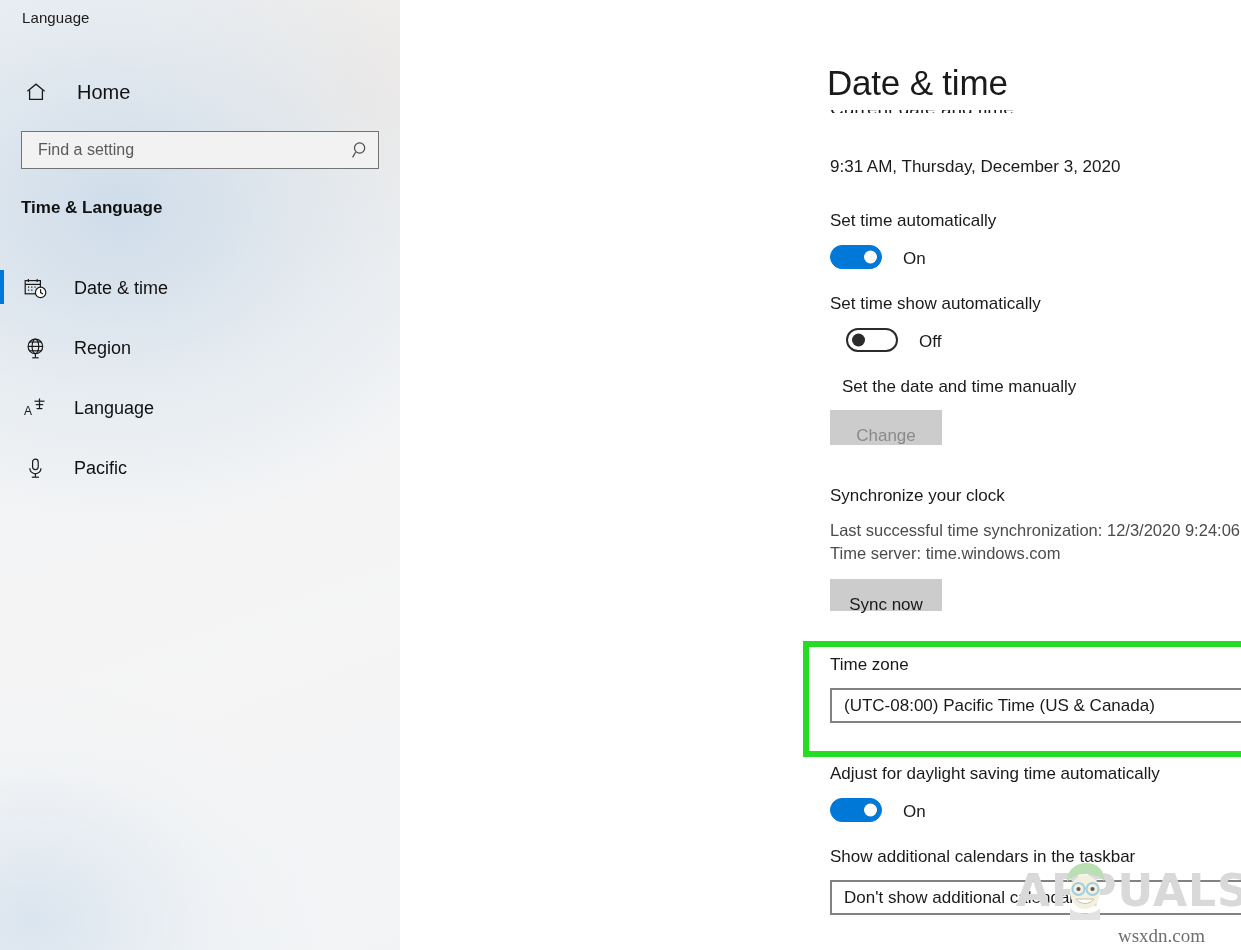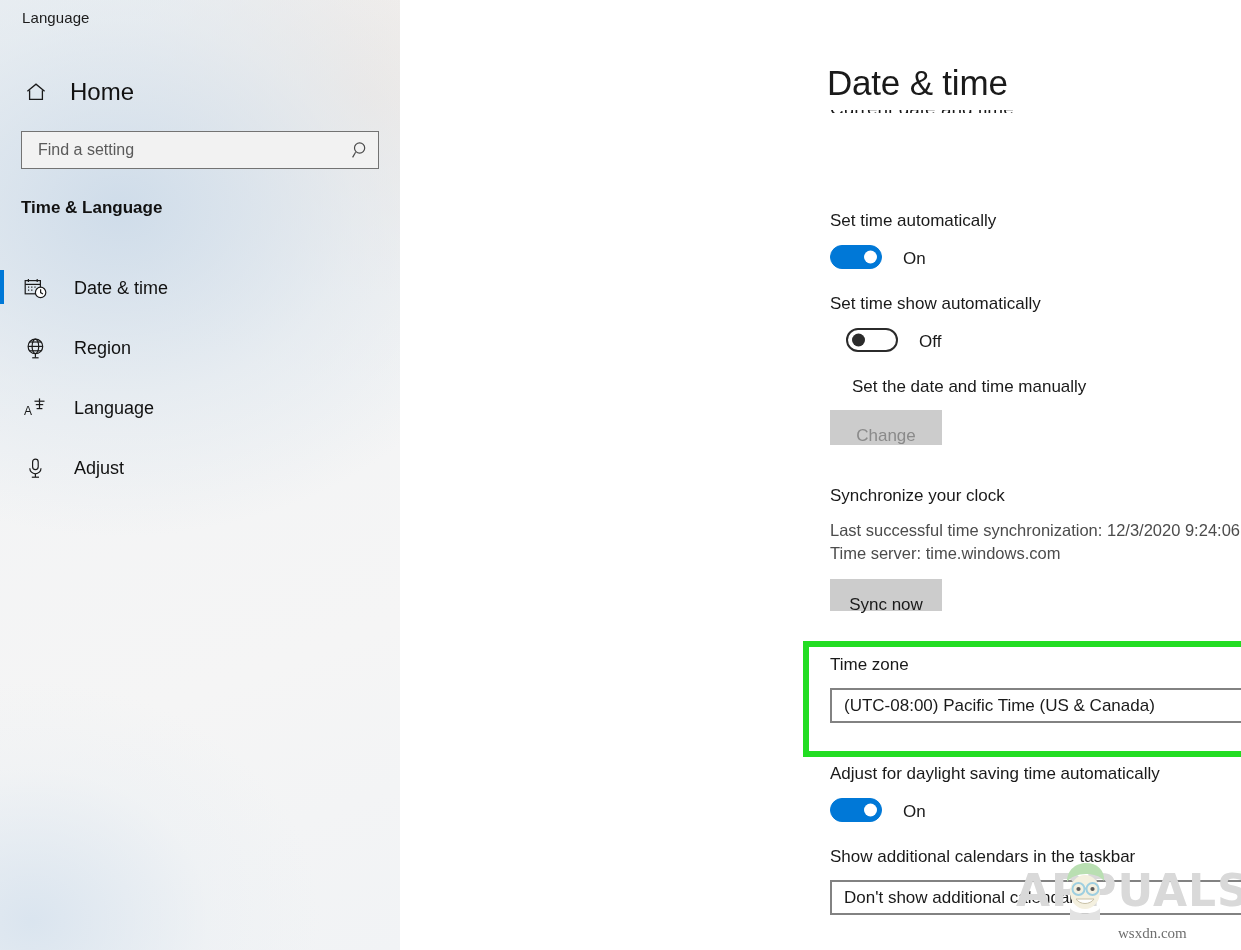--- a/index.html
+++ b/index.html
@@ -54,22 +54,22 @@
     cursor: default;
   }
   .home-icon {
     width: 30px;
     margin-left: 5px;
     display: flex;
     align-items: center;
     justify-content: center;
   }
   .home-label {
-    margin-left: 19px;
-    font-size: 24px;
+    margin-left: 26px;
+    font-size: 20px;
     color: #111;
   }
 
   .search-box {
     position: absolute;
     left: 21px;
     top: 131px;
     width: 358px;
     height: 38px;
     box-sizing: border-box;
@@ -272,21 +272,21 @@
     font-weight: bold;
     letter-spacing: 1px;
     color: #d9d9d9;
     font-family: "DejaVu Sans", sans-serif;
   }
   .wm-mascot { position: absolute; left: 40px; top: -4px; }
   .site-text {
     position: absolute;
     left: 1118px;
     top: 925px;
-    font-size: 15px;
+    font-size: 19px;
     color: #6e6e6e;
     font-family: "Liberation Serif", serif;
   }
 </style>
 </head>
 <body>
 
 <div id="app">
 
   <div class="sidebar">
@@ -373,51 +373,52 @@
       <div class="nav-item">
         <span class="accent"></span>
         <span class="nav-icon">
           <svg width="25" height="25" viewBox="0 0 25 25" fill="none" stroke="#1a1a1a" stroke-width="1.2">
             <rect x="9.6" y="3.2" width="5.6" height="10.4" rx="2.8"></rect>
             <path d="M6.8 12.2 a5.6 5.6 0 0 0 11.2 0"></path>
             <line x1="12.4" y1="17.8" x2="12.4" y2="21.0"></line>
             <line x1="8.8" y1="21.2" x2="16.0" y2="21.2"></line>
           </svg>
         </span>
-        <span class="nav-label">Adjust</span>
+        <span class="nav-label">Pacific</span>
       </div>
 
     </div>
   </div>
 
   <div class="main">
     <div class="content">
 
       <div class="clipped-subhead">Current date and time</div>
 
       <div class="page-title">Date &amp; time</div>
 
+      <div class="abs label-reg" style="left:430px; top:157px;">9:31 AM, Thursday, December 3, 2020</div>
 
       <div class="abs label-reg" style="left:430px; top:211px;">Set time automatically</div>
       <div class="toggle-row" style="left:430px; top:245px;">
         <span class="toggle on">
           <span class="knob"></span>
         </span>
         <span class="toggle-state">On</span>
       </div>
 
       <div class="abs label-reg" style="left:430px; top:294px;">Set time show automatically</div>
       <div class="toggle-row" style="left:430px; top:328px;margin-left:16px;">
         <span class="toggle off">
           <span class="knob"></span>
         </span>
         <span class="toggle-state">Off</span>
       </div>
 
-      <div class="abs label-reg" style="left:452px; top:377px;text-align:right;">Set the date and time manually</div>
+      <div class="abs label-reg" style="left:442px; top:377px;text-align:right;">Set the date and time manually</div>
       <button class="btn disabled" style="position:absolute; left:430px; top:410px; width:112px; height:35px;">Change</button>
 
       <div class="abs label-reg" style="left:430px; top:486px;">Synchronize your clock</div>
       <div class="abs label-muted" style="left:430px; top:521px;">Last successful time synchronization: 12/3/2020 9:24:06 AM</div>
       <div class="abs label-muted" style="left:430px; top:544px;">Time server: time.windows.com</div>
       <button class="btn" style="position:absolute; left:430px; top:579px; width:112px; height:23px;">Sync now</button>
 
       <div class="abs label-reg" style="left:430px; top:655px;">Time zone</div>
       <div class="dropdown" style="position:absolute; left:430px; top:688px; width:560px; height:35px;">
         <span class="dd-text">(UTC-08:00) Pacific Time (US &amp; Canada)</span>

